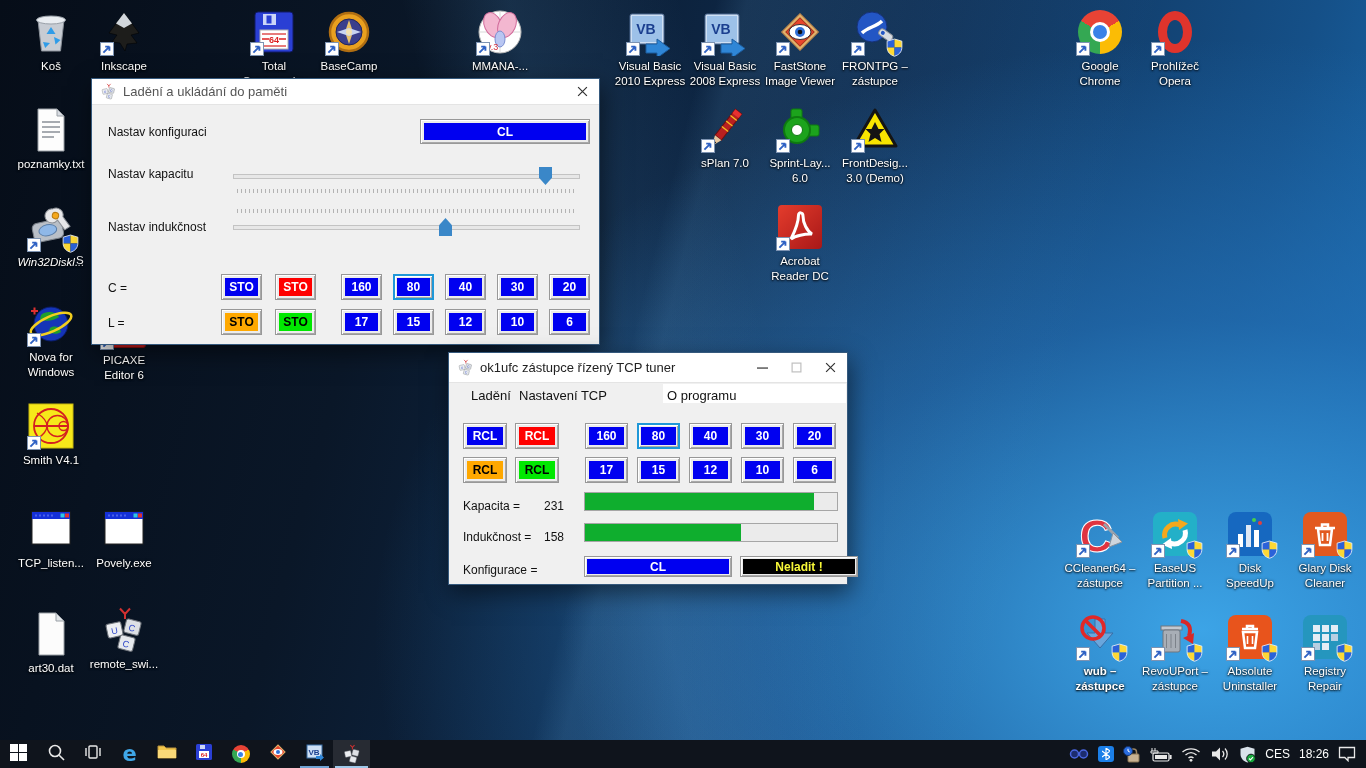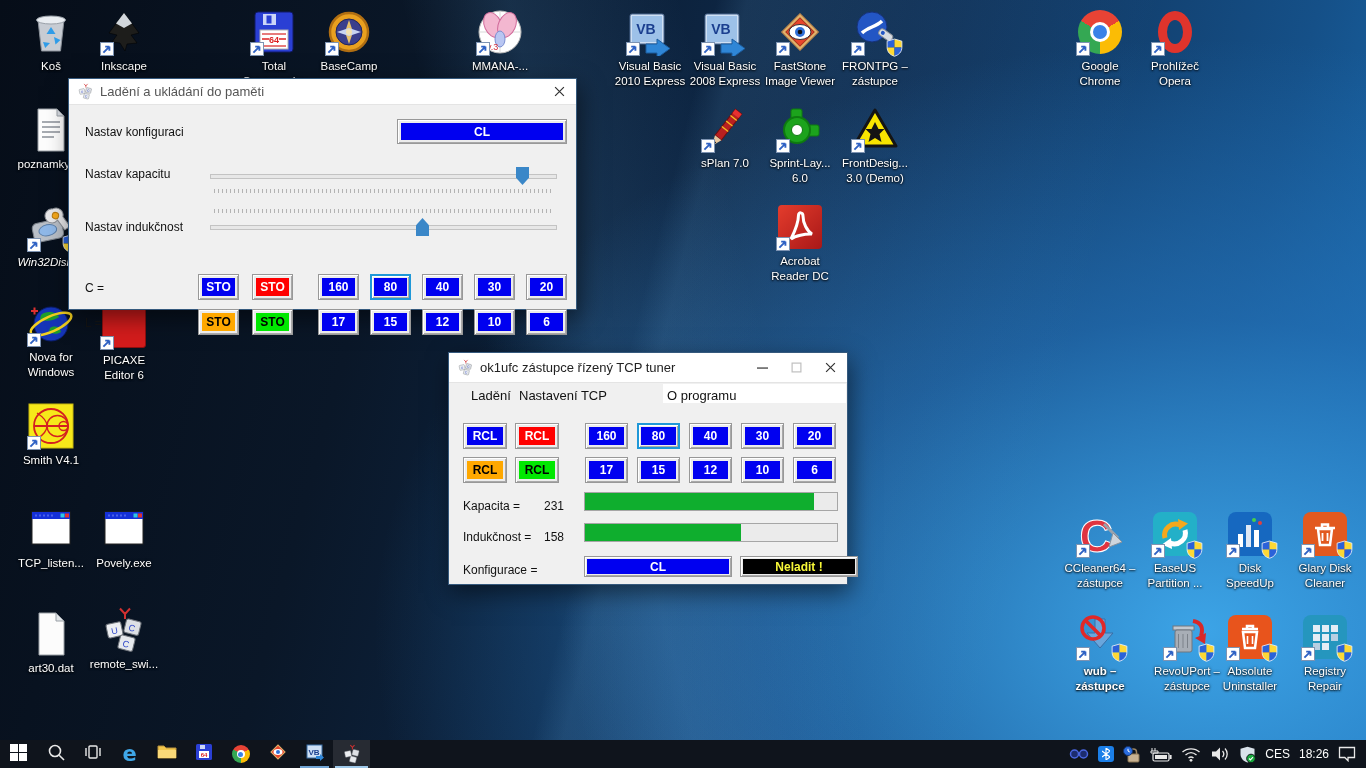--- a/index.html
+++ b/index.html
@@ -610,21 +610,21 @@
                 <rect y="9" width="8" height="9" fill="#fdd835"></rect>
                 <rect x="8" y="9" width="8" height="9" fill="#2b62d9"></rect>
               </g>
               <path d="M8 1 L15 3 V8.5 C15 13.5 12 16 8 17.3 C4 16 1 13.5 1 8.5 V3 Z" fill="none" stroke="#eef2f8" stroke-width=".8"></path>
             </svg>
           </span>
         </div>
         <div class="dicon-label">wub –
 zástupce</div>
       </div>
-      <div class="dicon" style="left: 1137px; top: 613px; margin-left: 12px;">
+      <div class="dicon" style="left: 1137px; top: 613px;">
         <div class="dicon-art">
           <svg viewBox="0 0 48 48">
             <rect x="10" y="13" width="21" height="4" fill="#c2c8d0" stroke="#70767e"></rect>
             <rect x="12" y="17" width="17" height="22" rx="2" fill="#a8aeb6" stroke="#70767e"></rect>
             <path d="M15.5 21 v14 M20 21 v14 M24.5 21 v14" stroke="#7c828a"></path>
             <path d="M30 8 q12 2 8 15" stroke="#d82828" stroke-width="4" fill="none"></path>
             <polygon points="32,25 43,20 42,31" fill="#d82828"></polygon>
           </svg>
           <span class="badge-arrow">
             <svg width="10" height="10" viewBox="0 0 10 10">
@@ -720,21 +720,21 @@
               <path d="M8 1 L15 3 V8.5 C15 13.5 12 16 8 17.3 C4 16 1 13.5 1 8.5 V3 Z" fill="none" stroke="#eef2f8" stroke-width=".8"></path>
             </svg>
           </span>
         </div>
         <div class="dicon-label">Registry
 Repair</div>
       </div>
     </div>
   <div class="label-fragment" style="left:76px;top:254px">S</div>
 
-  <div class="win" id="win1" style="left:68px;top:78px;width:509px;height:232px;z-index:10">
+  <div class="win" id="win1" style="left:91px;top:78px;width:509px;height:267px;z-index:10">
     <div class="titlebar" style="height:26px">
       <span class="tb-ico">
           <svg viewBox="0 0 48 48">
             <path d="M25 13 v-7 M20 2.5 l5 5.5 5 -5.5" stroke="#d03030" stroke-width="2" fill="none"></path>
             <g stroke="#70757c">
               <rect x="7" y="17" width="15" height="14" rx="2" fill="#eceef1" transform="rotate(-12 14 24)"></rect>
               <rect x="25" y="14" width="15" height="14" rx="2" fill="#dde0e5" transform="rotate(14 32 21)"></rect>
               <rect x="19" y="30" width="15" height="14" rx="2" fill="#e6e9ed" transform="rotate(14 26 37)"></rect>
             </g>
             <text x="11" y="28" font-size="9" fill="#3048c8" transform="rotate(-12 14 24)" font-family="Liberation Sans, sans-serif">U</text>

